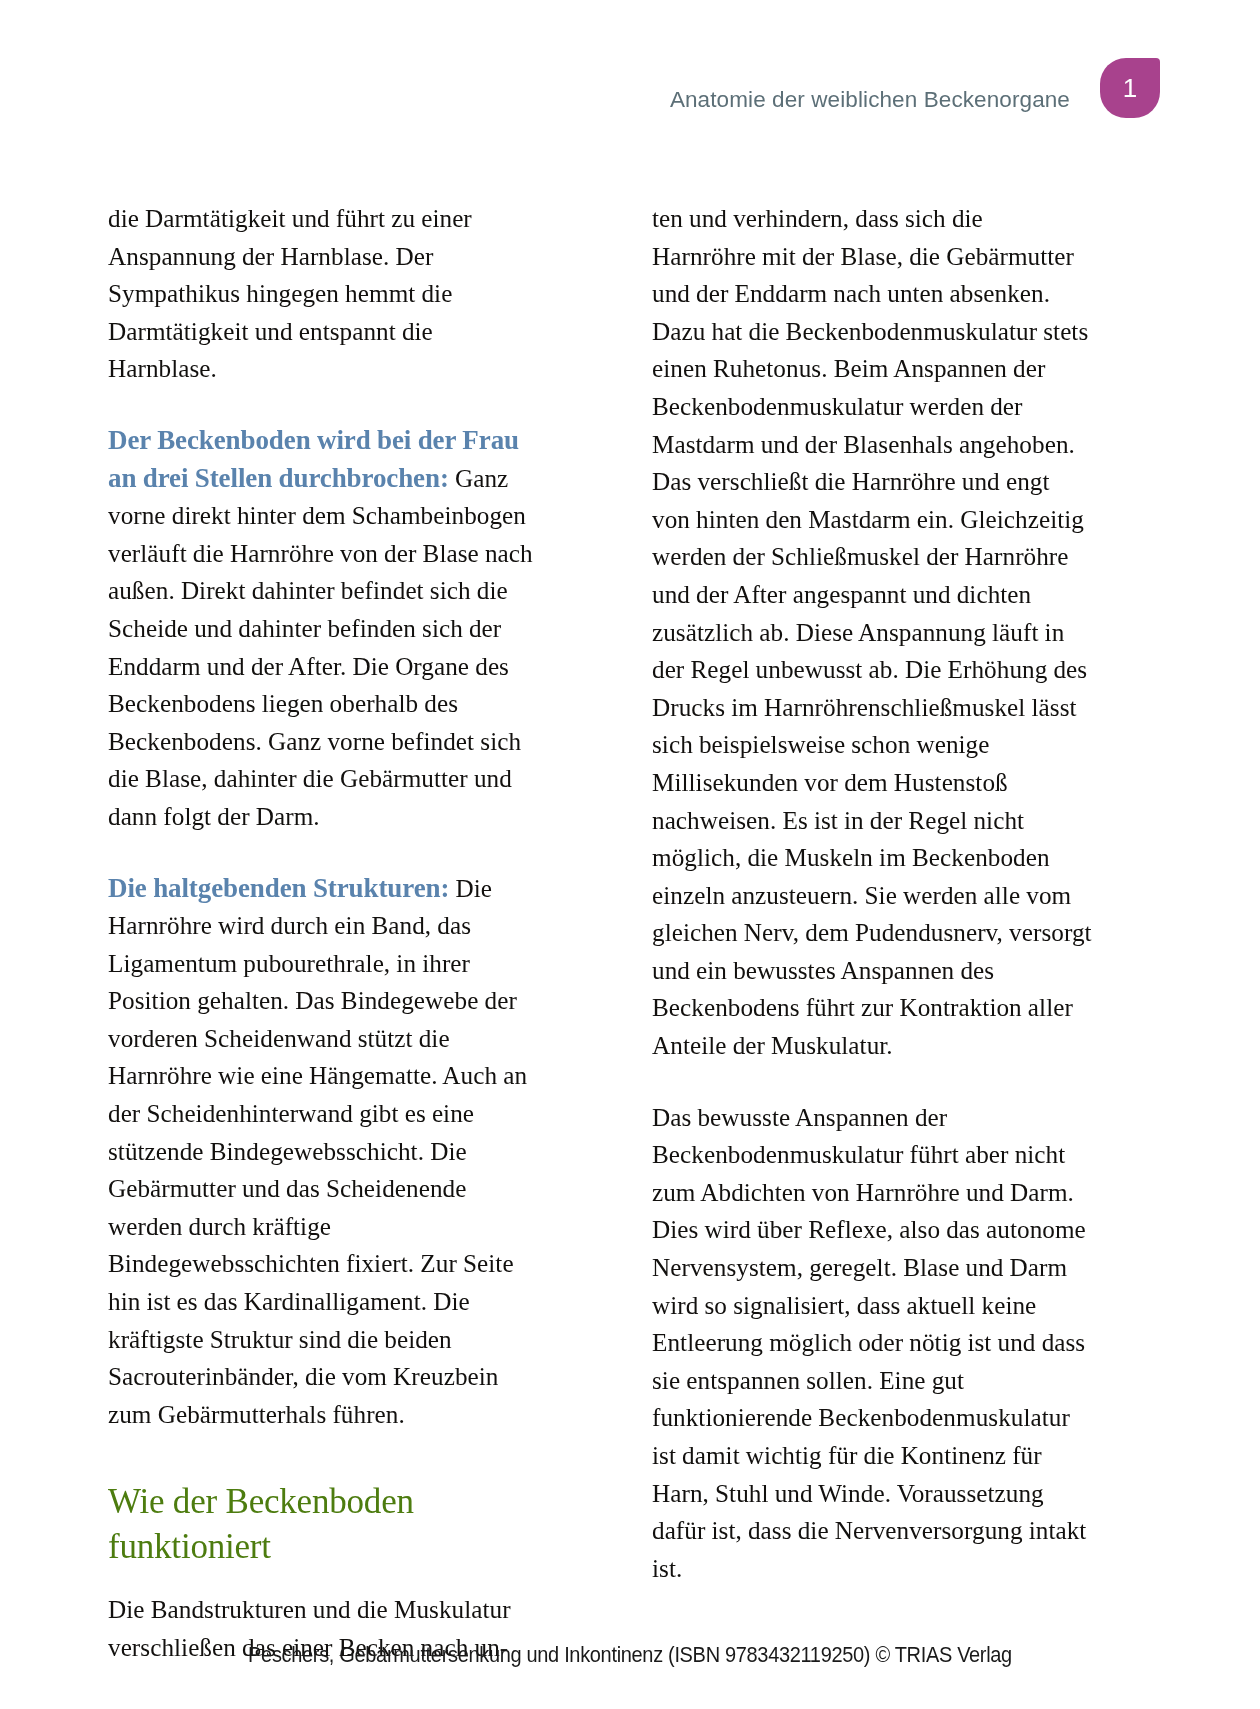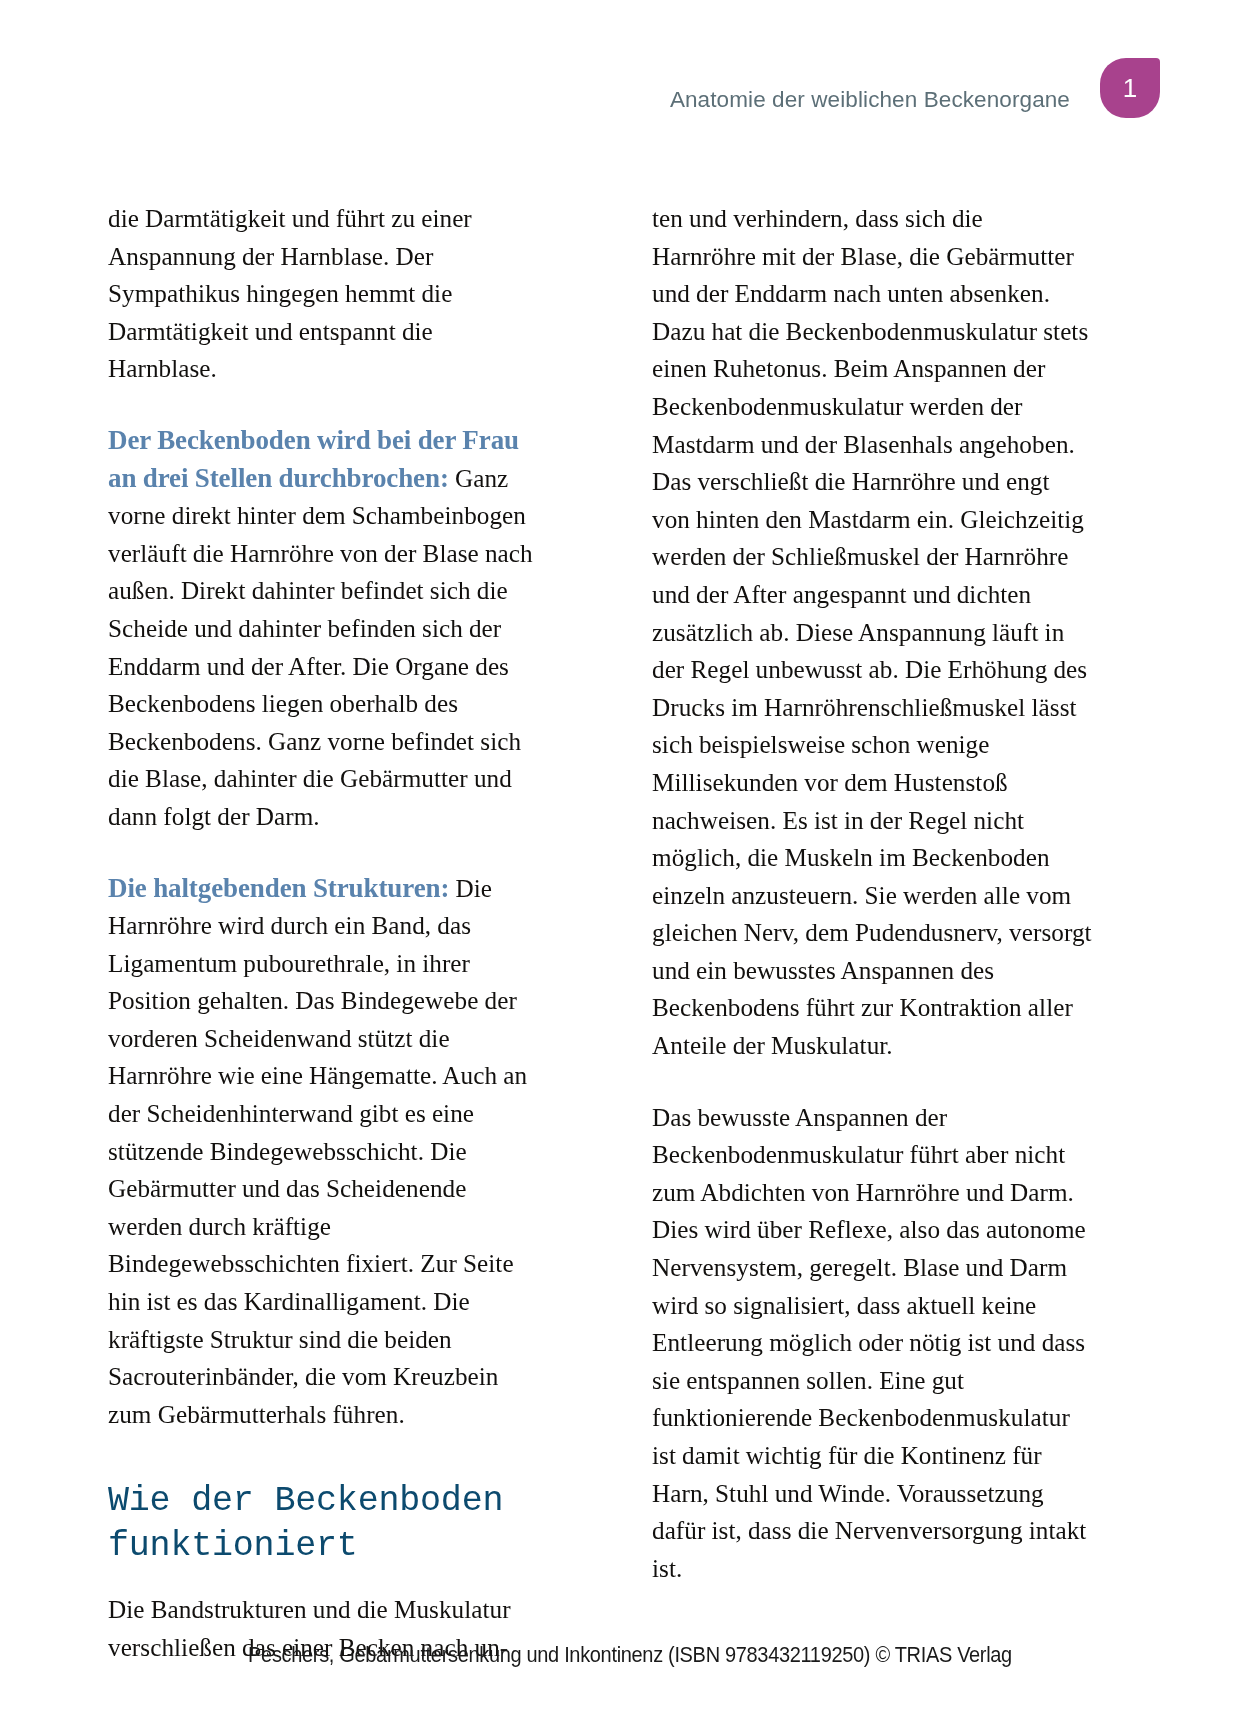--- a/index.html
+++ b/index.html
@@ -101,25 +101,25 @@
     font-weight: 700;
     font-size: 27px;
     line-height: 37.6px;
     color: #5a83ad;
     letter-spacing: -0.1px;
   }
 
   
   h2.section-heading {
     margin: 46px 0 22px 0;
-    font-family: Liberation Mono, monospace;
+    font-family: Liberation Serif, serif;
     font-weight: 400;
     font-size: 35px;
     line-height: 45px;
-    color: #0c4a6e;
+    color: #4d7c0f;
     letter-spacing: -0.2px;
   }
 
   
   .footer {
     position: absolute;
     left: 0;
     right: 0;
     top: 1643px;
     text-align: center;

